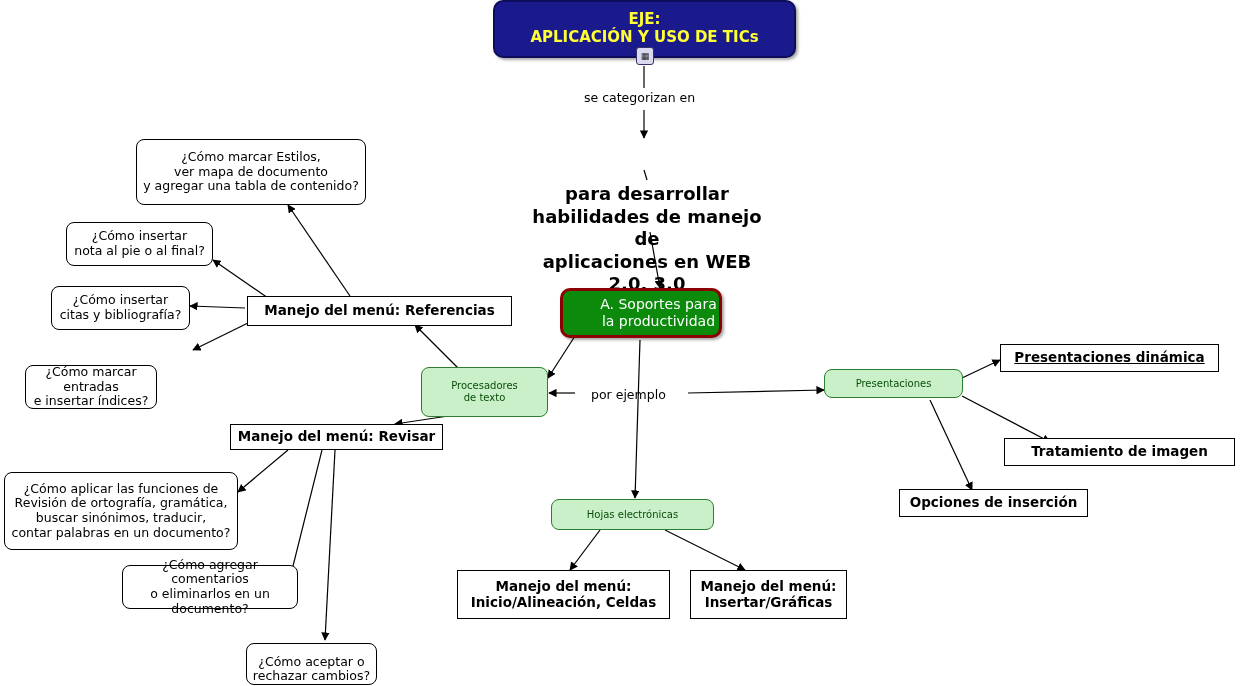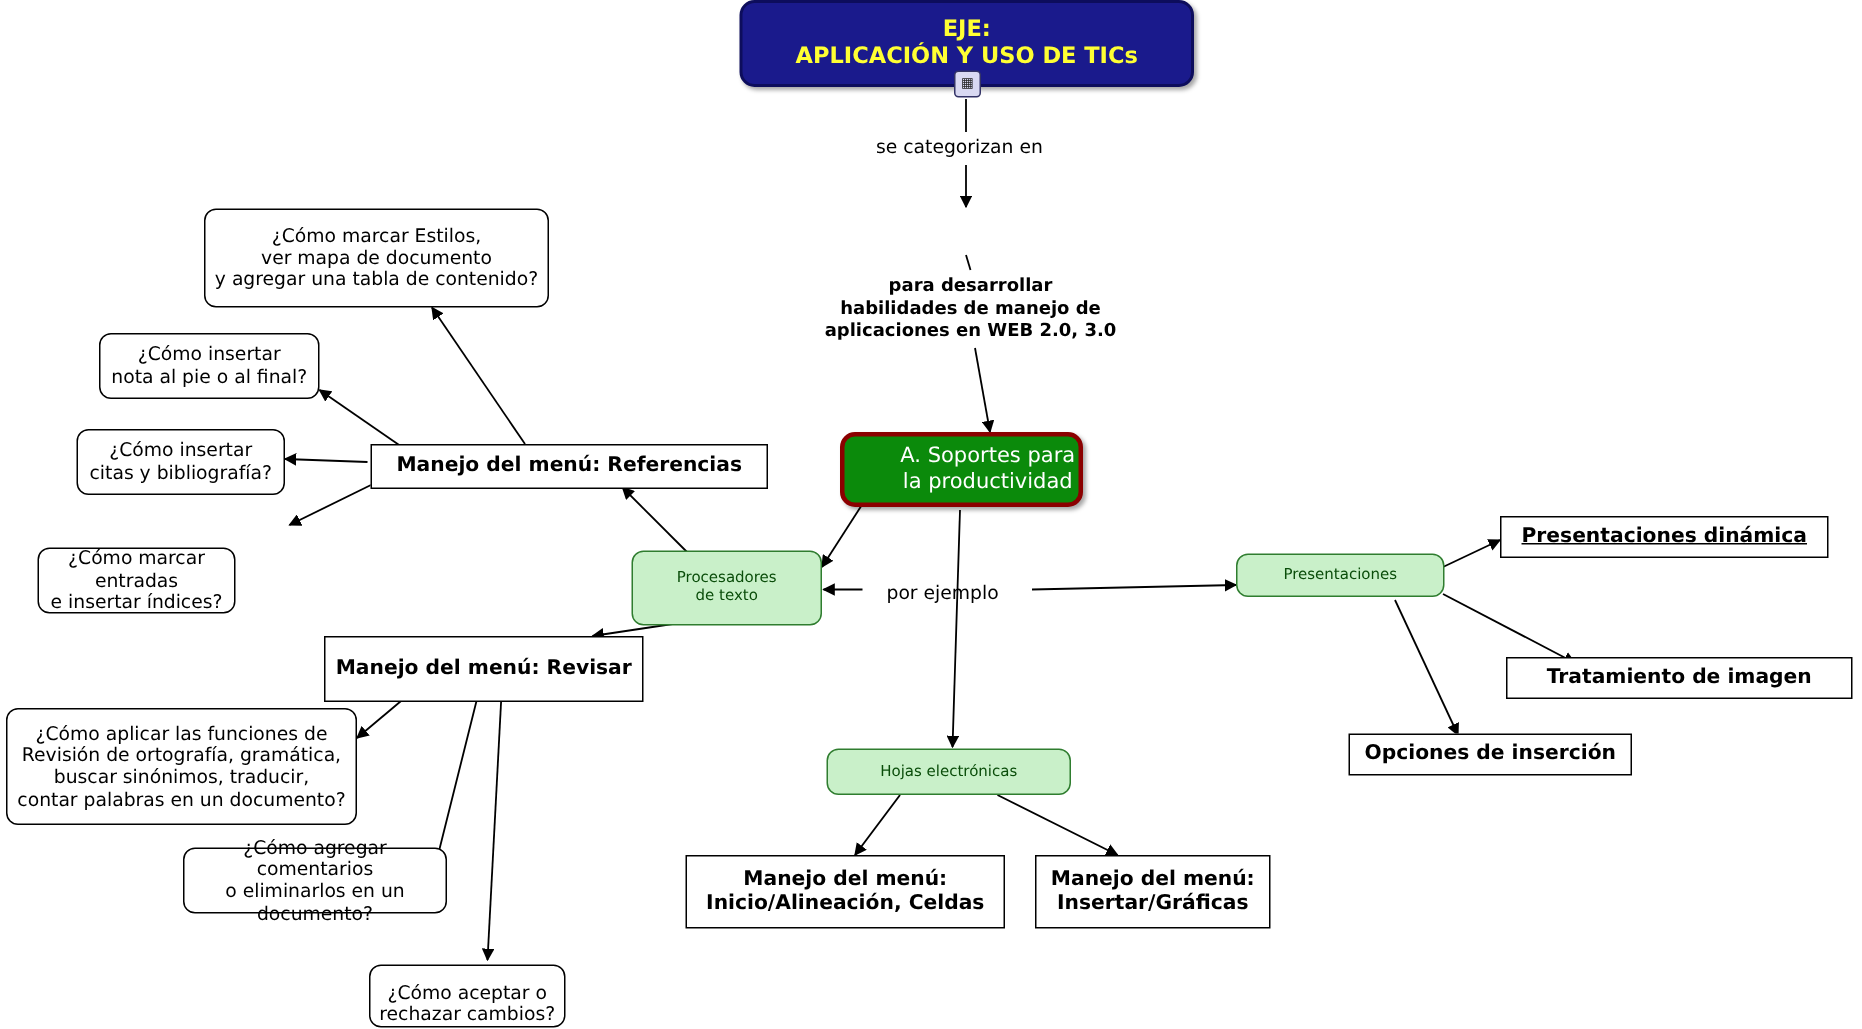--- a/index.html
+++ b/index.html
@@ -88,21 +88,21 @@
   }
   .label-text {
     position: absolute;
     color: #000000;
     font-size: 12.5px;
     white-space: nowrap;
   }
   .label-bold {
     position: absolute;
     color: #000000;
-    font-size: 12px;
+    font-size: 18px;
     font-weight: bold;
     text-align: center;
     line-height: 1.25;
   }
   .root-badge {
     position: absolute;
     width: 16px;
     height: 16px;
     background: #d9d9f2;
     border: 1px solid #333366;
@@ -209,21 +209,21 @@
   </div>
 
   <div class="node node-green" style="left:551px; top:499px; width:163px; height:31px;">
     <span>Hojas electrónicas</span>
   </div>
 
   <div class="node node-white-bold" style="left:247px; top:296px; width:265px; height:30px;">
     <span>Manejo del menú: Referencias</span>
   </div>
 
-  <div class="node node-white-bold" style="left:216px; top:424px; width:213px; height:44px;">
+  <div class="node node-white-bold" style="left:230px; top:424px; width:213px; height:26px;">
     <span>Manejo del menú: Revisar</span>
   </div>
 
   <div class="node node-white-bold" style="left:457px; top:570px; width:213px; height:49px;">
     <div>
       <span class="nl">Manejo del menú:</span>
       <span class="nl">Inicio/Alineación, Celdas</span>
     </div>
   </div>
 

